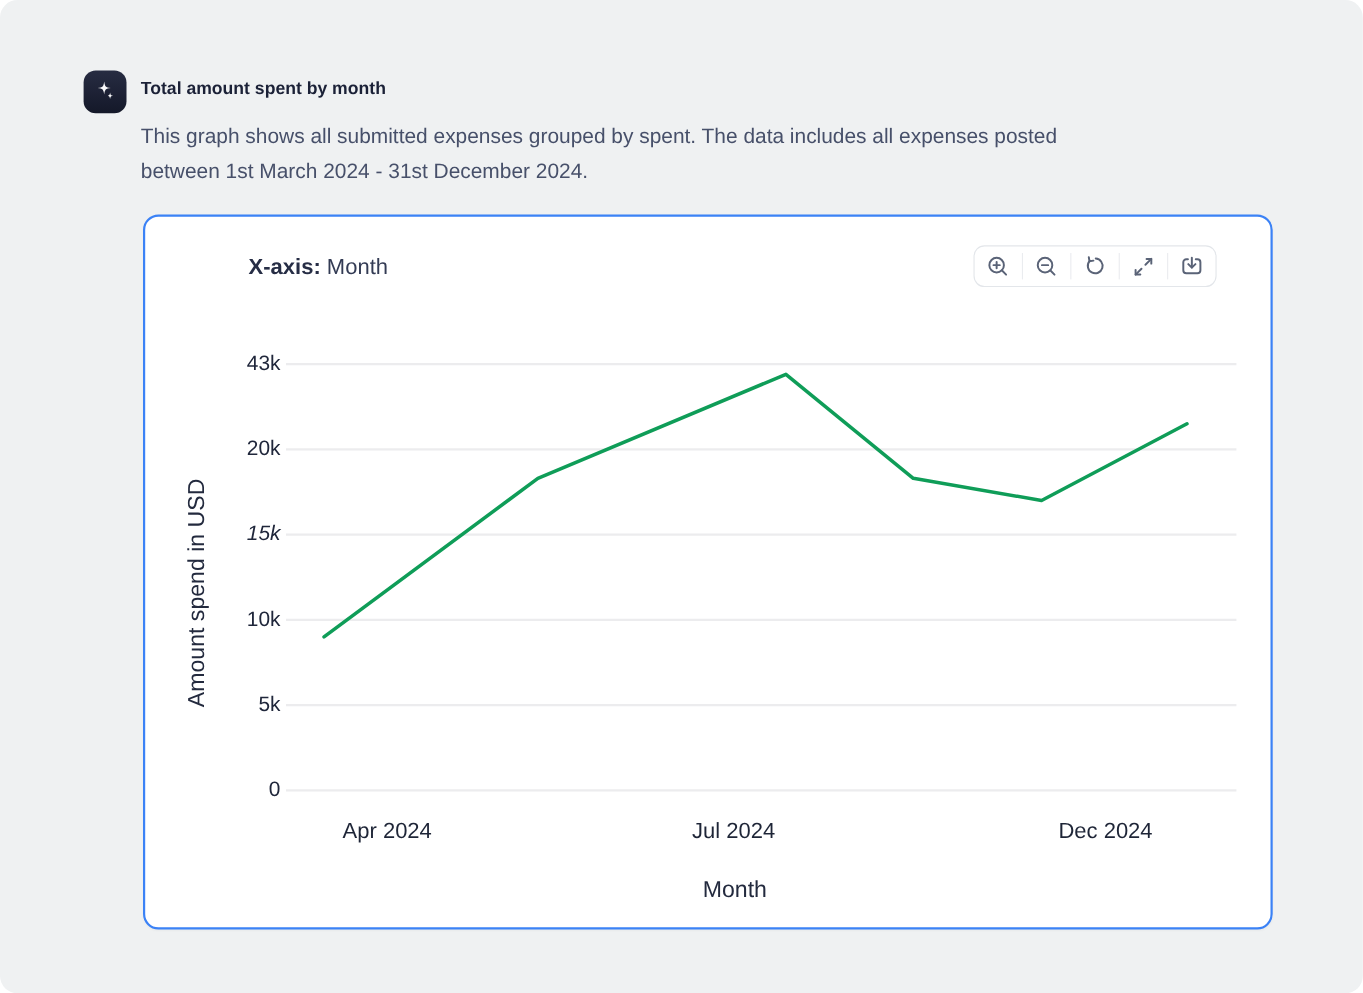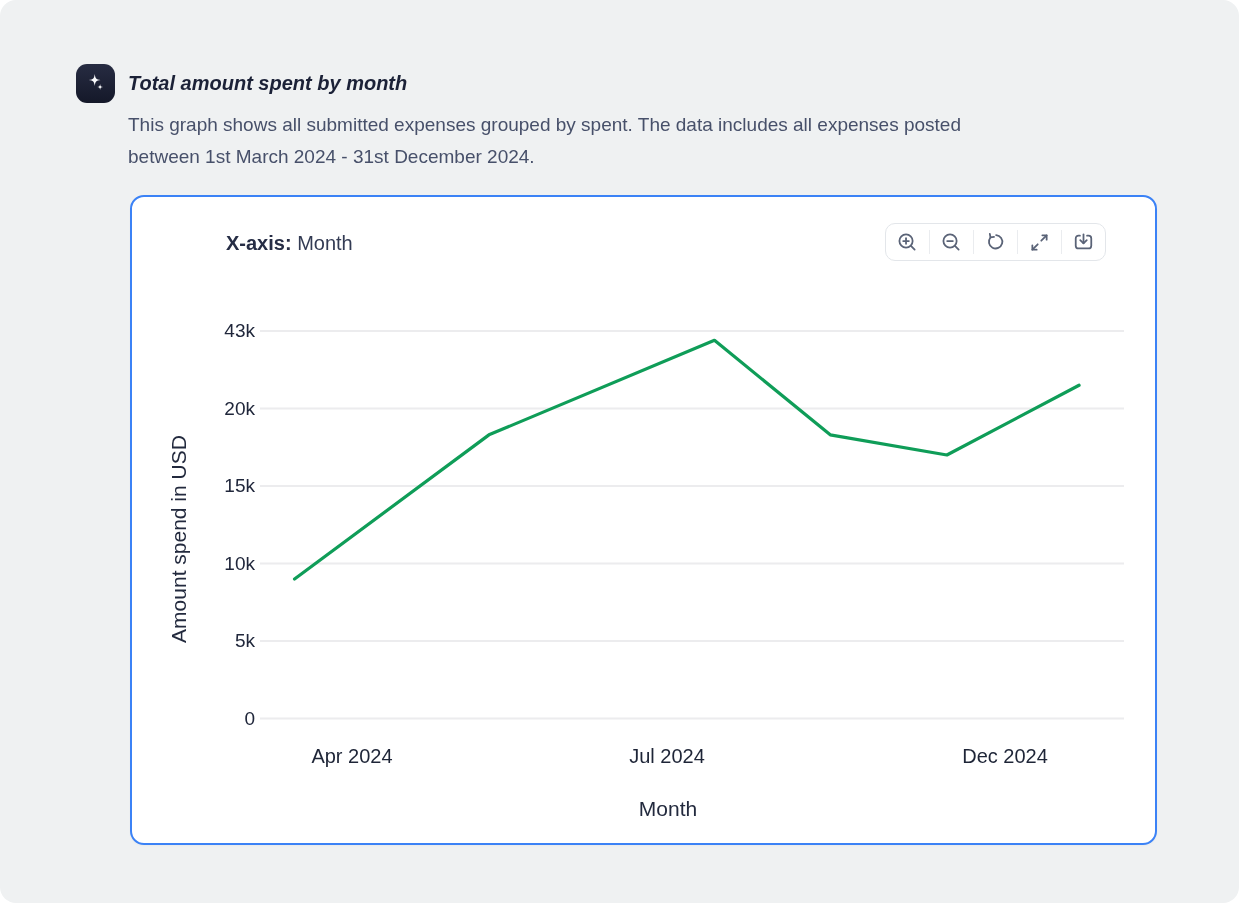--- a/index.html
+++ b/index.html
@@ -16,23 +16,22 @@
 
   
   .app-icon {
     position:absolute; left:76px; top:64px;
     width:39px; height:39px; border-radius:11px;
     background:linear-gradient(180deg,#272c42 0%,#141829 100%);
     display:flex; align-items:center; justify-content:center;
   }
   .page-title {
     position:absolute; left:128px; top:72px;
-    font-size:20px; font-weight:700; color:#1B2137;
+    font-size:16px; font-weight:700; color:#1B2137;
     white-space:nowrap;
-    font-style:italic;
   }
   .page-desc {
     position:absolute; left:128px; top:109px;
     font-size:19px; font-weight:400; color:#47506A;
     line-height:32px; white-space:nowrap;
   }
 
   
   .card {
     position:absolute; left:130px; top:195px;
@@ -68,21 +67,21 @@
     cursor:pointer;
   }
   .tb-btn svg { width:21px; height:21px; stroke:#5A6377; stroke-width:1.7; fill:none; stroke-linecap:round; stroke-linejoin:round; }
   .tb-sep { width:1px; height:24px; background:#EAECEF; flex:0 0 1px; }
 
   
   .ytick {
     position:absolute; left:40px; width:83px; height:24px;
     text-align:right; font-size:19px; line-height:24px; color:#20273B;
   }
-  .yt0 { top:122px; } .yt1 { top:200px; } .yt2 { top:277px; }
+  .yt0 { top:122px; } .yt1 { top:200px; } .yt2 { top:277px;font-style:italic; }
   .yt3 { top:355px; } .yt4 { top:432px; } .yt5 { top:510px; }
 
   .xtick {
     position:absolute; top:546px; width:150px; height:26px;
     text-align:center; font-size:20px; line-height:26px; color:#1E2537;
   }
   .xt0 { left:145px; } .xt1 { left:460px; } .xt2 { left:798px; }
 
   .y-axis-title {
     position:absolute; left:47px; top:342px;

